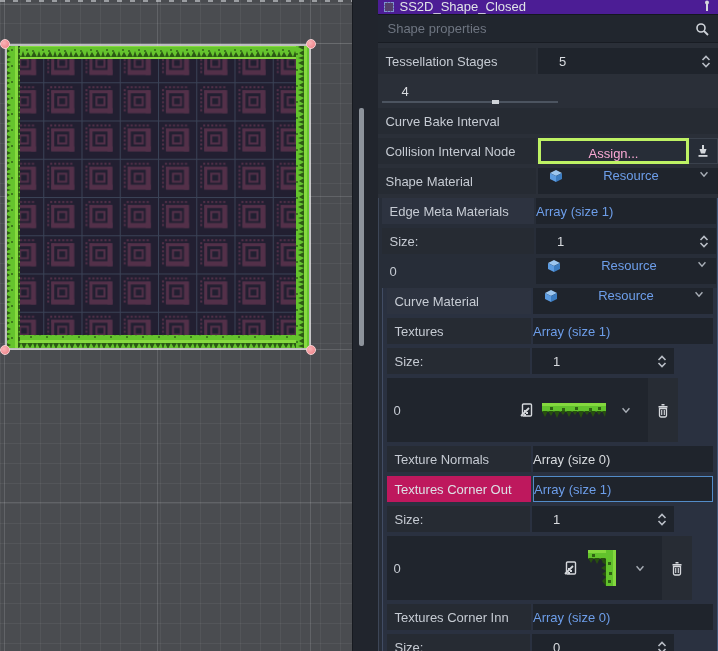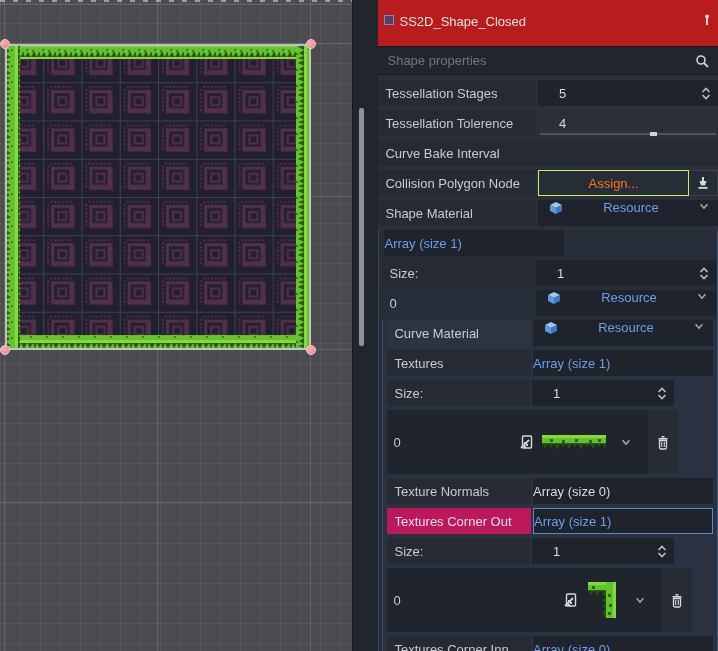--- a/index.html
+++ b/index.html
@@ -20,41 +20,41 @@
   .handle{position:absolute;width:10px;height:10px;border-radius:50%;
     background:radial-gradient(circle at 35% 35%, #f9b4b7, #ec7c82);
     border:1px solid #f8cfd1;box-sizing:border-box;}
 
   
   #gutter{position:relative;width:26px;height:651px;background:#21252d;border-left:1px solid #171a20;}
   #vscrollbar{position:absolute;left:6px;top:108px;width:5px;height:238px;background:#8d939b;border-radius:2px;}
 
   
   #inspector{width:340px;height:651px;background:#2a2f38;display:flex;flex-direction:column;box-sizing:border-box;overflow:hidden;}
-  #insp-header{height:14px;background:#b91c1c;border-bottom:1px solid #141820;display:flex;align-items:flex-start;gap:5px;padding:16px 6px;overflow:hidden;flex:none;}
+  #insp-header{height:14px;background:#4c1d95;border-bottom:1px solid #141820;display:flex;align-items:center;gap:5px;padding:0 6px;overflow:hidden;flex:none;}
   #node-icon{width:10px;height:10px;flex:none;background:#53406b;border:1px dashed #7f95d0;box-sizing:border-box;margin-top:-1px;}
   #insp-title{color:#e0e3e7;white-space:nowrap;overflow:hidden;flex:1;margin-top:-2px;}
   .hdr-tool{flex:none;margin-top:-2px;}
   #filter-row{height:27px;background:#21262e;border-bottom:1px solid #181c23;display:flex;align-items:center;padding:0 9px;gap:6px;flex:none;}
   #filter-text{flex:1;color:#6e7581;}
   #props{flex:1;overflow:hidden;padding-top:1px;}
 
   .row{display:flex;align-items:stretch;height:26px;margin:4px 0;}
   .lbl{flex:1;background:#262b33;color:#c6cbd3;display:flex;align-items:center;padding-left:7px;min-width:0;white-space:nowrap;overflow:hidden;}
   .lbl.hdrish{background:#2d3340;}
   .lbl.hilite{background:#be185d;color:#dde0e5;}
   .lbl.plain{background:transparent;}
   .val{width:180px;margin-left:2px;display:flex;align-items:stretch;flex:none;}
   .cell{flex:1;background:#1f242c;display:flex;align-items:center;min-width:0;}
   .cell.noback{background:transparent;position:relative;}
   .numtxt{flex:1;color:#d8dbdf;padding-left:21px;}
   .spin{margin-right:6px;flex:none;}
   .slider-track{position:absolute;left:2px;right:2px;bottom:1px;height:2px;background:#4c5460;}
   .slider-grab{position:absolute;bottom:0;width:7px;height:4px;background:#cfd3d8;}
-  .btn{flex:1;background:#272d37;border:1px solid #bef264;display:flex;align-items:center;justify-content:center;color:#f97316;}
+  .btn{flex:1;background:#272d37;border:3px solid #bef264;display:flex;align-items:flex-end;justify-content:center;color:#f9a8d4;}
   .sq-btn{width:28px;flex:none;background:#272d37;border:1px solid #3a414c;border-left:none;display:flex;align-items:center;justify-content:center;}
   .arraybtn{flex:1;background:#1f242c;display:flex;align-items:center;color:#6d9eea;}
   .arraybtn.white{color:#d8dbdf;}
   .arraybtn.focused{border:1px solid #538cc8;}
   .resource{flex:1;background:#1f242c;display:flex;align-items:flex-start;color:#6d9eea;}
   .resource .rtxt{flex:1;text-align:center;}
   .resource .cube{margin-left:10px;flex:none;}
   .resource .chev{margin-right:8px;flex:none;}
 
   
@@ -176,36 +176,35 @@
           <span class="numtxt">5</span>
           <svg class="icon spin" width="12" height="15" viewBox="0 0 12 15">
             <path d="M2.5 6 L6 2.5 L9.5 6" fill="none" stroke="#b9bec6" stroke-width="1.6"></path>
             <path d="M2.5 9 L6 12.5 L9.5 9" fill="none" stroke="#b9bec6" stroke-width="1.6"></path>
           </svg>
         </div>
           </div>
       </div>
 
       <div class="row">
-        <div class="lbl">Tessellation Tolerence</div>
         <div class="val">
             <div class="cell noback">
           <span class="numtxt">4</span>
           <div class="slider-track"></div>
           <div class="slider-grab" style="left:62%"></div>
         </div>
           </div>
       </div>
 
       <div class="row">
         <div class="lbl">Curve Bake Interval</div>
       </div>
 
       <div class="row">
-        <div class="lbl">Collision Polygon Node</div>
+        <div class="lbl">Collision Interval Node</div>
         <div class="val">
           <div class="btn">
             <span>Assign...</span>
           </div>
           <div class="sq-btn">
             <svg class="icon" width="14" height="14" viewBox="0 0 14 14">
               <rect x="6" y="1" width="2" height="4" fill="#d5d8dc"></rect>
               <polygon points="3.5,5 10.5,5 9,9.5 5,9.5" fill="#d5d8dc"></polygon>
               <rect x="2.5" y="11" width="9" height="1.8" fill="#d5d8dc"></rect>
             </svg>
@@ -226,20 +225,21 @@
           <svg class="icon chev" width="12" height="12" viewBox="0 0 14 14">
             <path d="M3 5 L7 9.5 L11 5" fill="none" stroke="#aab0b8" stroke-width="1.6"></path>
           </svg>
         </div>
           </div>
       </div>
 
       <div class="secA">
 
         <div class="row">
+          <div class="lbl hdrish">Edge Meta Materials</div>
           <div class="val">
               <div class="arraybtn">
             <span>Array (size 1)</span>
           </div>
             </div>
         </div>
 
         <div class="row">
           <div class="lbl">Size:</div>
           <div class="val">

